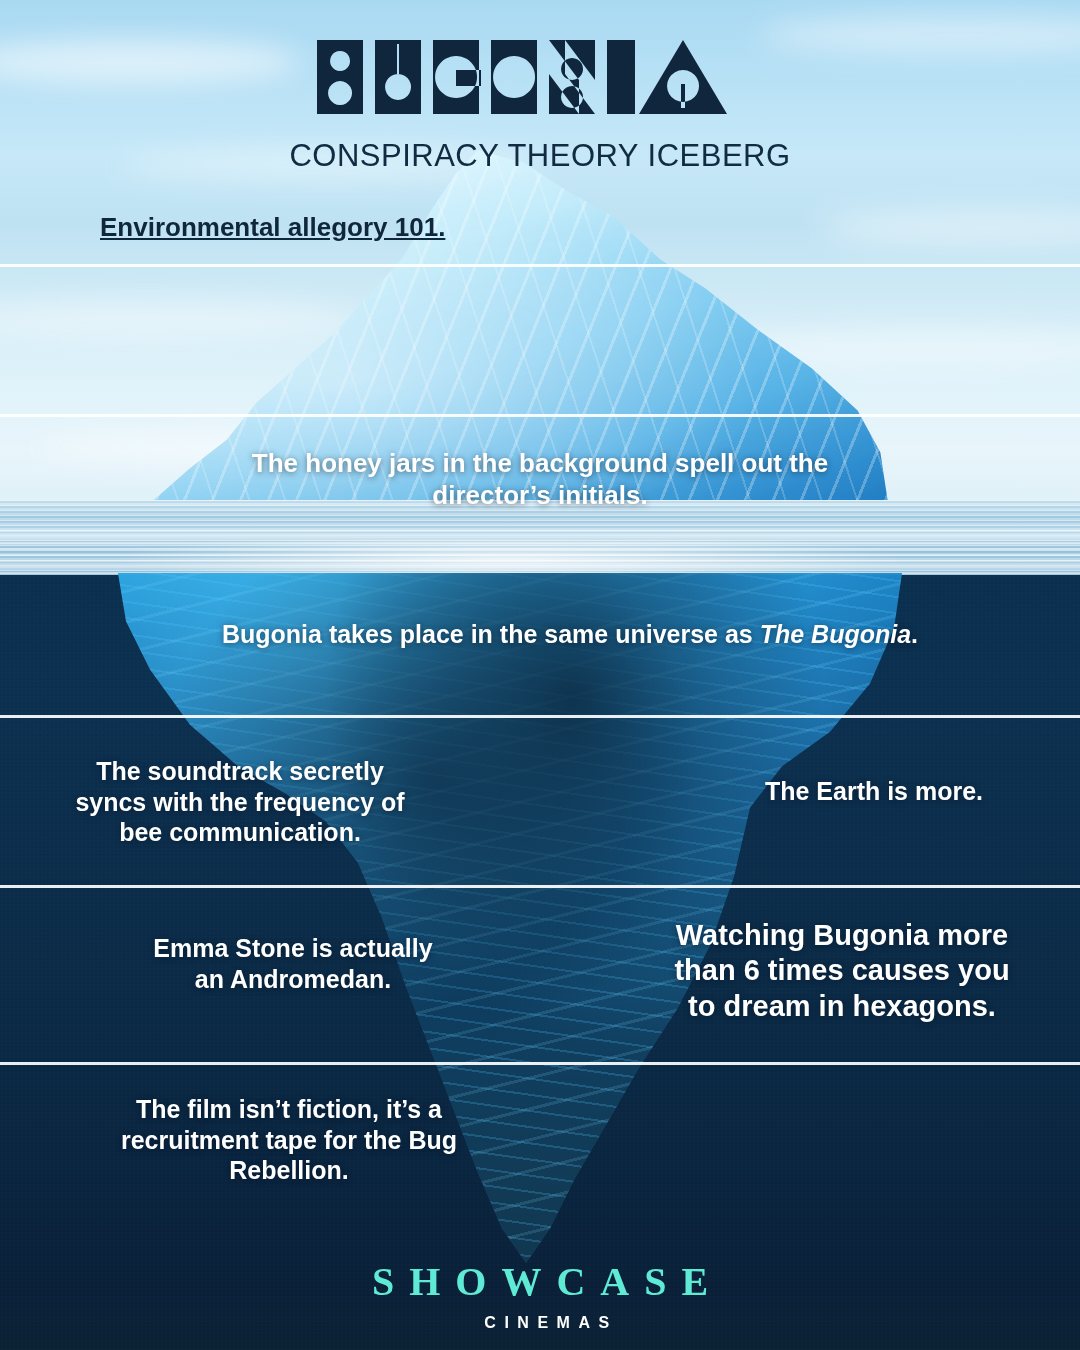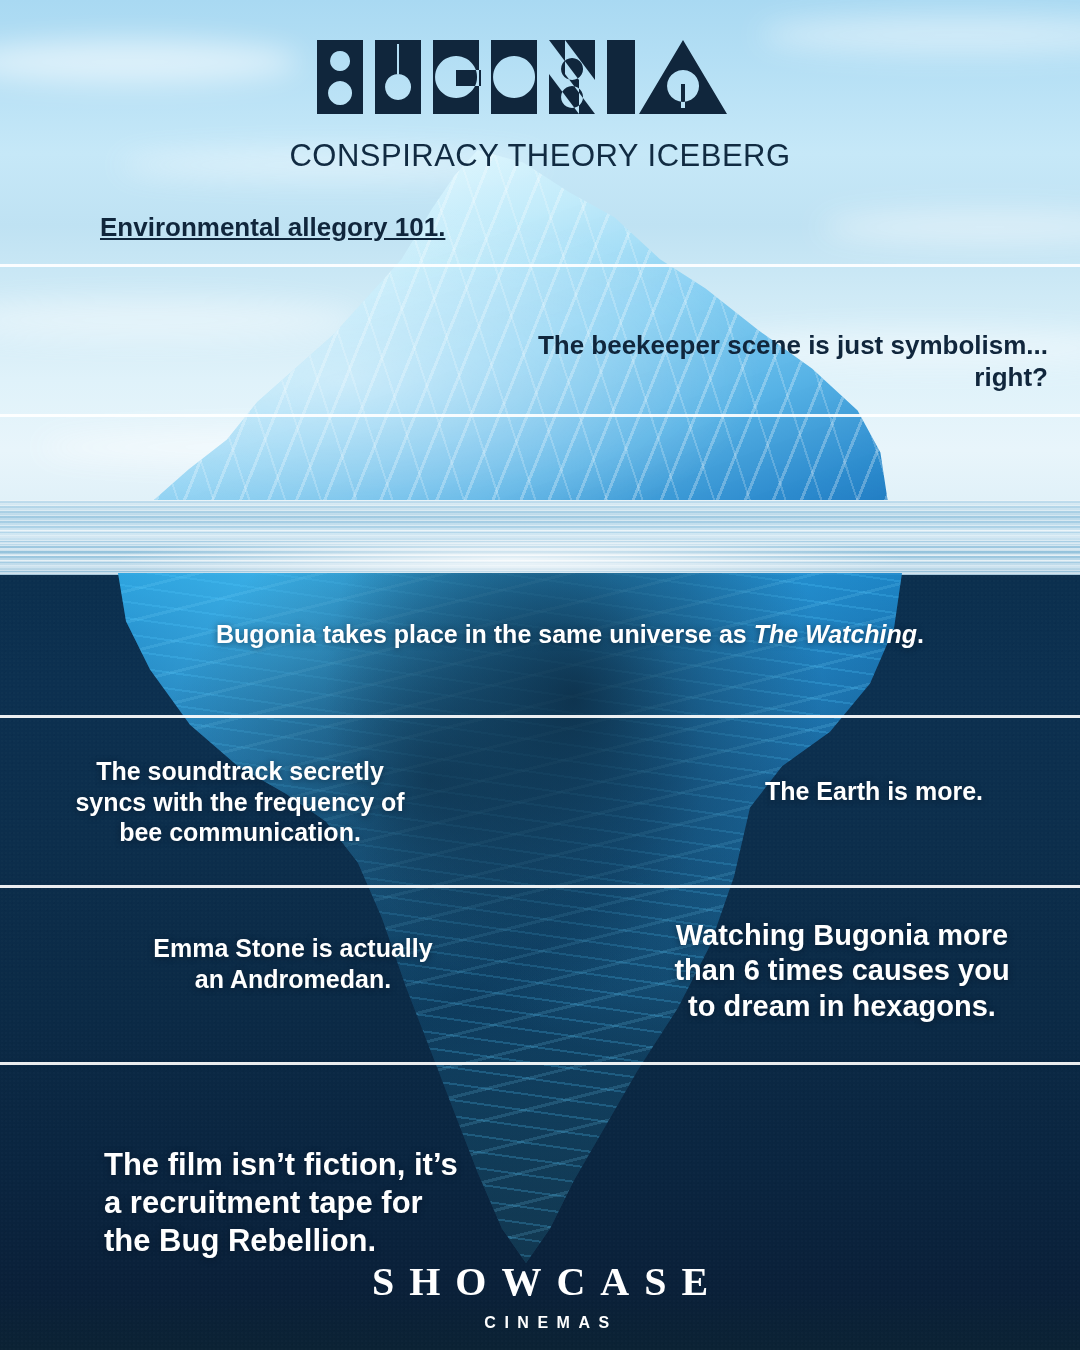--- a/index.html
+++ b/index.html
@@ -259,35 +259,35 @@
   .entry em { font-style: italic; }
 
   #e1 { left: 100px; top: 212px; font-size: 26px; text-align: left; text-decoration: underline; }
   #e2 { left: 470px; top: 330px; width: 578px; font-size: 26px; text-align: right; }
   #e3 { left: 240px; top: 448px; width: 600px; font-size: 26px; text-align: center; }
   #e4 { left: 180px; top: 619px; width: 780px; font-size: 25px; text-align: center; }
   #e5 { left: 65px;  top: 756px; width: 350px; font-size: 25px; text-align: center; }
   #e6 { left: 744px; top: 776px; width: 260px; font-size: 25px; text-align: center; }
   #e7 { left: 138px; top: 933px; width: 310px; font-size: 25px; text-align: center; }
   #e8 { left: 672px; top: 918px; width: 340px; font-size: 29px; text-align: center; }
-  #e9 { left: 104px; top: 1146px; width: 370px; font-size: 31px; }
+  #e9 { left: 104px; top: 1094px; width: 370px; font-size: 25px; text-align: center; }
 
   
   .showcase {
     position: absolute;
     left: 0; top: 1258px;
     width: 1080px;
     text-align: center;
   }
   .showcase-word {
     font-family: "Liberation Serif", serif;
     font-weight: bold;
     font-size: 40px;
     letter-spacing: 15px;
-    color: #ffffff;
+    color: #5eead4;
     padding-left: 15px;
   }
   .showcase-sub {
     margin-top: 9px;
     font-family: "Liberation Sans", sans-serif;
     font-weight: bold;
     font-size: 16px;
     letter-spacing: 8.5px;
     color: #ffffff;
     padding-left: 22px;
@@ -346,23 +346,23 @@
         <path d="M290,0 H318 V74 H290 Z"></path>
 
         <path d="M366,0 L410,74 H322 Z M366,30 a16,16 0 1,0 0.1,0 Z M364,44 h4 v24 h-4 Z" fill-rule="evenodd"></path>
       </g>
     </svg>
   </div>
 
   <div class="subtitle">CONSPIRACY THEORY ICEBERG</div>
 
   <div class="entry dark" id="e1">Environmental allegory 101.</div>
-  <div class="entry dark" id="e2">The beekeeper scene is just symbolism... right?</div>
-
-  <div class="entry light" id="e4"><span>Bugonia takes place in the same universe as </span><em>The Watching</em><span>.</span></div>
+  <div class="entry light" id="e3">The honey jars in the background spell out the director’s initials.</div>
+
+  <div class="entry light" id="e4"><span>Bugonia takes place in the same universe as </span><em>The Bugonia</em><span>.</span></div>
 
   <div class="entry light" id="e5">The soundtrack secretly syncs with the frequency of bee communication.</div>
   <div class="entry light" id="e6">The Earth is more.</div>
   <div class="entry light" id="e7">Emma Stone is actually an Andromedan.</div>
   <div class="entry light" id="e8">Watching Bugonia more than 6 times causes you to dream in hexagons.</div>
   <div class="entry light" id="e9">The film isn’t fiction, it’s a recruitment tape for the Bug Rebellion.</div>
 
   <div class="showcase">
     <div class="showcase-word">SHOWCASE</div>
     <div class="showcase-sub">CINEMAS</div>

